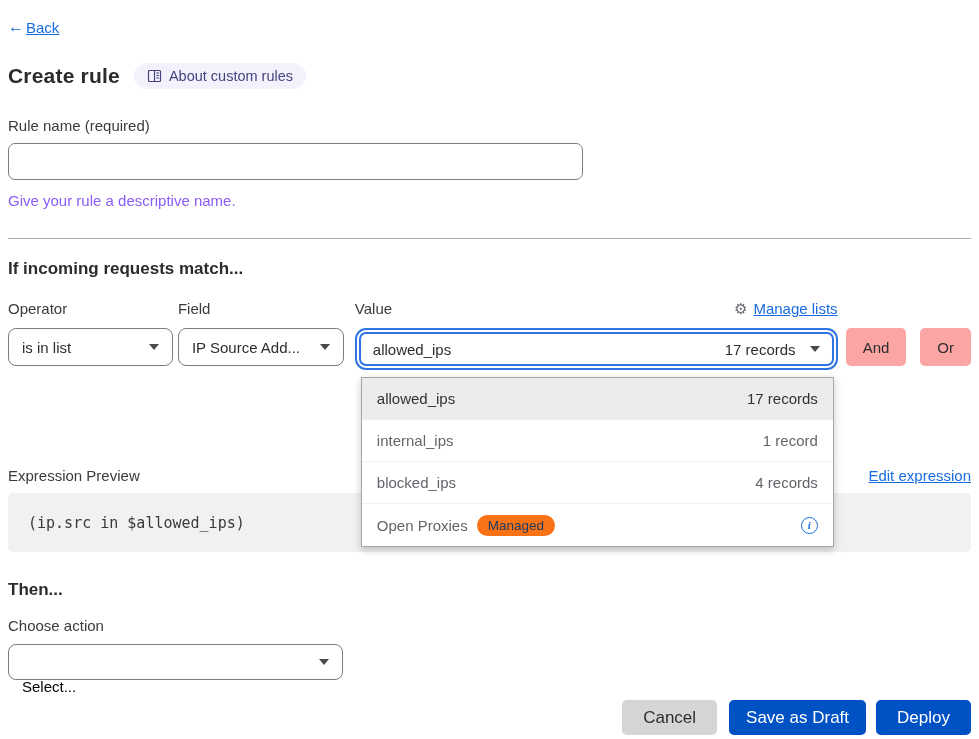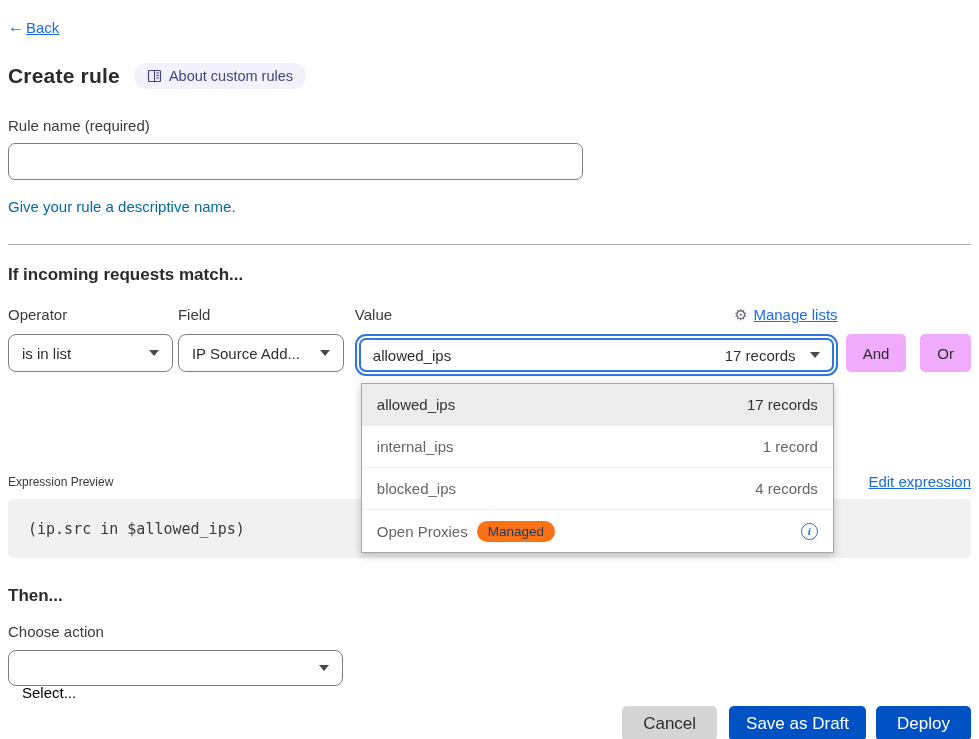--- a/index.html
+++ b/index.html
@@ -20,21 +20,21 @@
   
   .title-row { display: flex; align-items: center; gap: 14px; margin-top: 27px; }
   .page-title { font-size: 21px; font-weight: bold; color: #2b2b2b; letter-spacing: .2px; }
   .about-badge { display: inline-flex; align-items: center; gap: 7px; background: #f2f1fc; color: #45457e; font-size: 14.5px; padding: 5px 13px; border-radius: 15px; cursor: pointer; }
   .about-badge svg { display: block; }
 
   
   .field-label { font-size: 15px; color: #3b3b3b; }
   .rule-name-label { margin-top: 28px; }
   .rule-name-input { display: block; margin-top: 9px; width: 575px; height: 37px; border: 1px solid #7d7d7d; border-radius: 7px; font-family: inherit; font-size: 15px; padding: 0 12px; color: #2e2e2e; outline: none; }
-  .help-text { margin-top: 18px; font-size: 15px; color: #0369a1; }
+  .help-text { margin-top: 12px; font-size: 15px; color: #8b5cf6; }
 
   .divider { border: none; border-top: 1px solid #ababab; margin-top: 29px; }
 
   .section-heading { margin-top: 20px; font-size: 17px; font-weight: bold; color: #2b2b2b; }
 
   
   .condition-row { margin-top: 21px; display: flex; align-items: flex-start; }
   .cond-col .col-label-row { display: flex; justify-content: space-between; align-items: center; height: 17px; margin-bottom: 11px; }
   .col-field { width: 167px; margin-right: 11px; }
   .col-operator { width: 166px; margin-right: 5px; }
@@ -46,37 +46,37 @@
   
   .value-ring { border: 2px solid #2e74e4; border-radius: 11px; padding: 2px; height: 42px; }
   .value-select { height: 34px; border: 2px solid #2e74e4; border-radius: 7px; display: flex; align-items: center; padding: 0 12px; background: #fff; cursor: pointer; }
   .value-select .selected-name { flex: 1; color: #2e2e2e; }
   .value-select .selected-meta { color: #2e2e2e; margin-right: 14px; }
 
   .manage-lists { display: inline-flex; align-items: center; gap: 6px; color: #1a6ce0; cursor: pointer; font-size: 15px; }
   .manage-lists .gear { color: #6b6a75; font-size: 15px; line-height: 1; }
   .manage-lists .manage-label { text-decoration: underline; }
 
-  .logic-btn { height: 38px; background: #f0abfc; color: #2e2e2e; border: none; border-radius: 5px; font-family: inherit; font-size: 15px; padding: 0 17px; margin-top: 28px; cursor: pointer; }
+  .logic-btn { height: 38px; background: #fca5a5; color: #2e2e2e; border: none; border-radius: 5px; font-family: inherit; font-size: 15px; padding: 0 17px; margin-top: 28px; cursor: pointer; }
   .and-btn { margin-right: 14px; }
 
   
   .dropdown-panel { position: absolute; left: 6px; top: 77px; width: 473px; background: #fff; border: 1px solid #a7a7a7; box-shadow: 0 3px 8px rgba(0,0,0,.22); z-index: 20; }
   .dropdown-item { height: 42px; display: flex; align-items: center; justify-content: space-between; padding: 0 15px; font-size: 15px; color: #63656a; cursor: pointer; border-bottom: 1px solid #f0f0f0; }
   .dropdown-item:last-child { border-bottom: none; }
   .dropdown-item.highlighted { background: #ececec; color: #33322f; }
   .dropdown-item.highlighted .item-meta { color: #33322f; }
   .item-meta { color: #63656a; }
   .item-left { display: flex; align-items: center; gap: 9px; }
   .managed-badge { background: #f97316; color: #1f3c61; font-size: 13.5px; padding: 3px 11px; border-radius: 12px; }
   .info-icon { width: 17px; height: 17px; border: 1.5px solid #1a6ce0; border-radius: 50%; color: #1a6ce0; font-size: 11px; font-weight: bold; display: flex; align-items: center; justify-content: center; font-family: "Liberation Serif", serif; font-style: italic; cursor: pointer; }
 
   
   .expression-header { margin-top: 97px; display: flex; justify-content: space-between; align-items: center; }
-  .expression-label { font-size: 12px; color: #3b3b3b; }
+  .expression-label { font-size: 15px; color: #3b3b3b; }
   .edit-expression { color: #1a6ce0; text-decoration: underline; font-size: 15px; cursor: pointer; }
   .expression-box { margin-top: 9px; height: 59px; background: #f1f1f1; border-radius: 5px; display: flex; align-items: center; padding: 0 20px; }
   .expression-code { font-family: "DejaVu Sans Mono", monospace; font-size: 15px; color: #3a3a3a; }
 
   
   .then-heading { margin-top: 28px; }
   .choose-action-label { margin-top: 17px; }
   .action-select { margin-top: 10px; width: 335px; height: 36px; }
   .action-select .placeholder { color: #000000; margin-top: 48px; }
 

